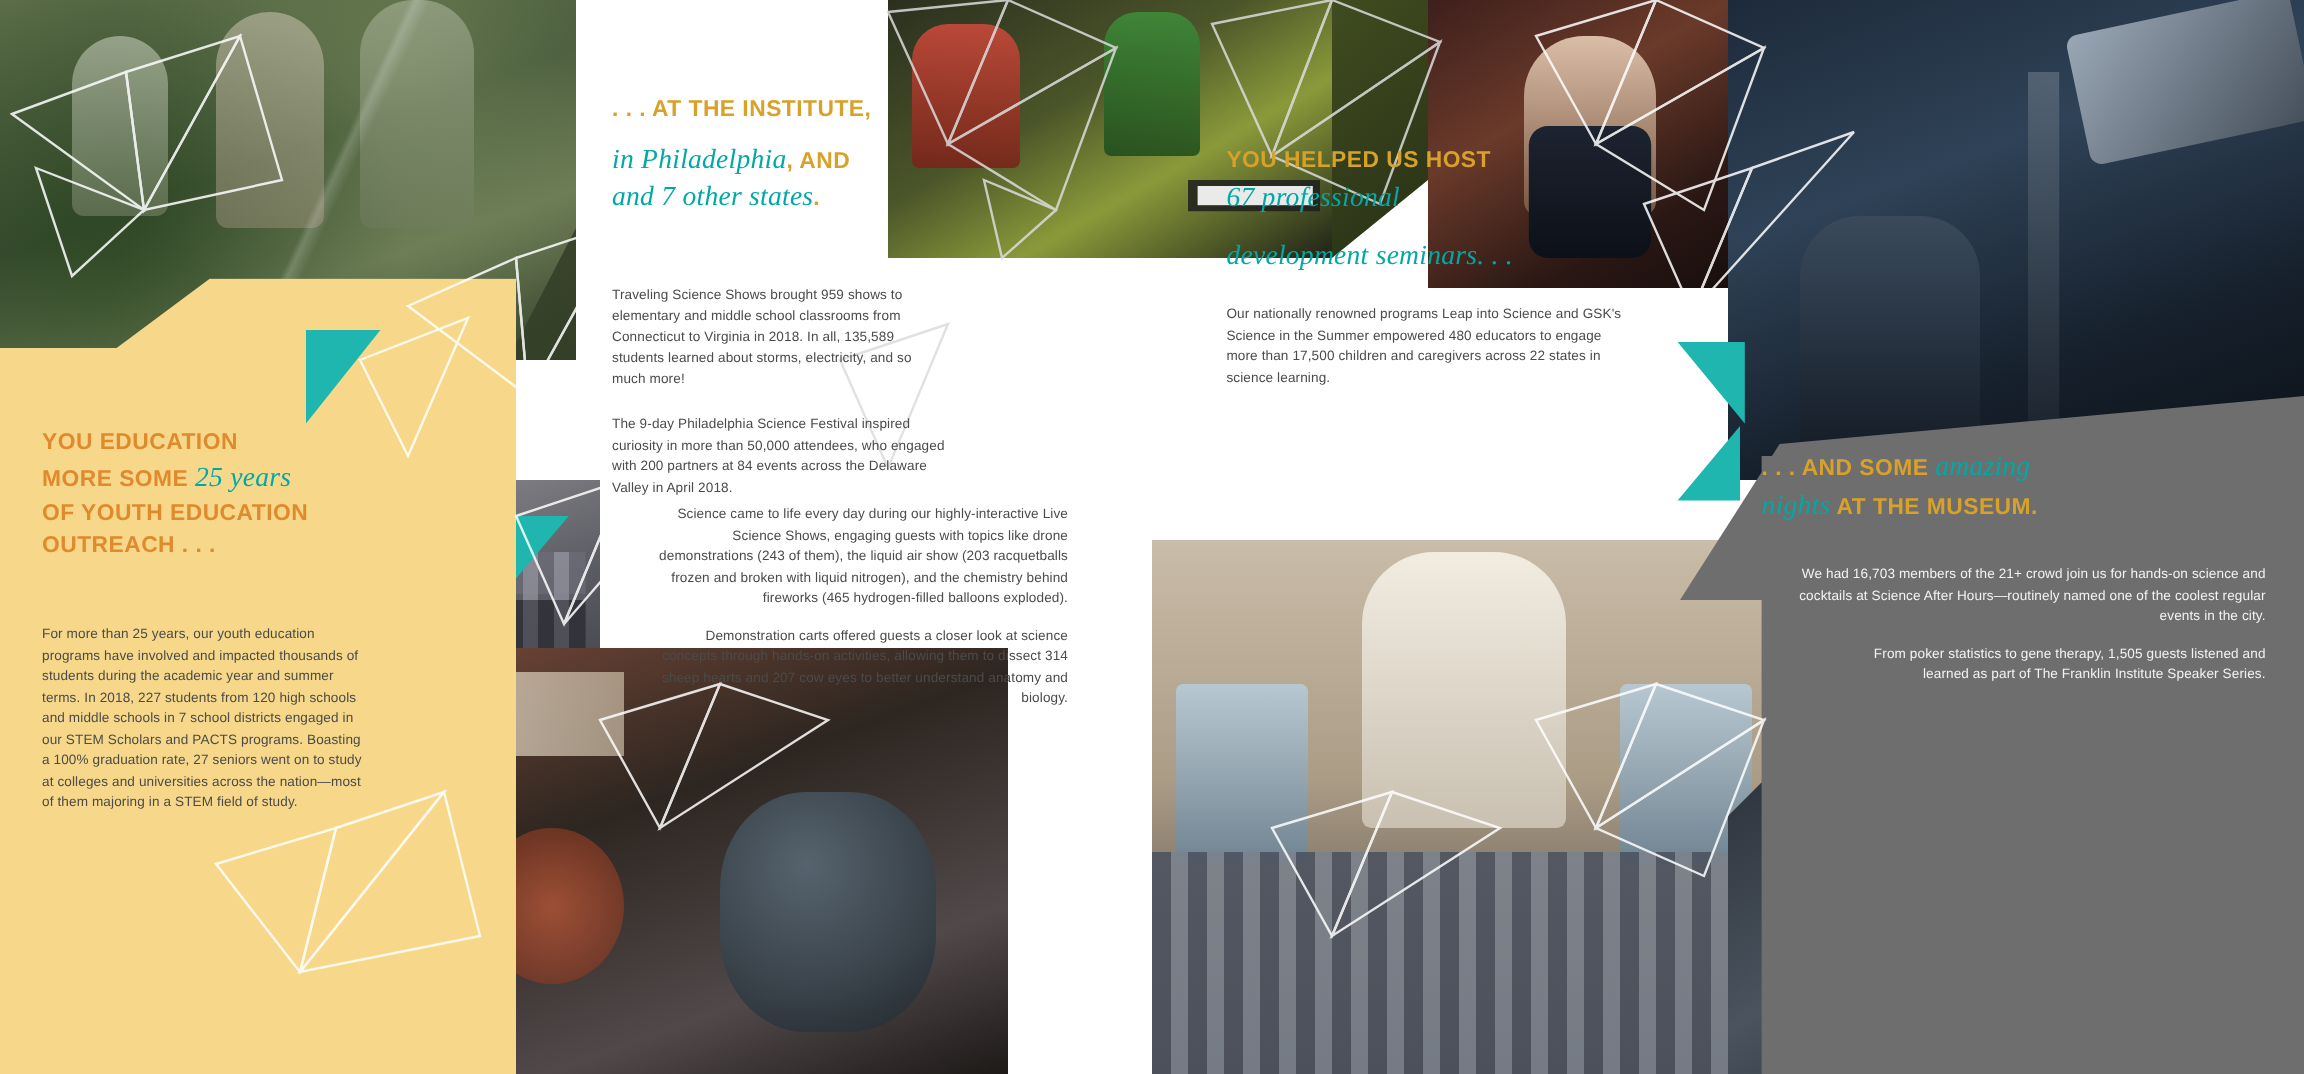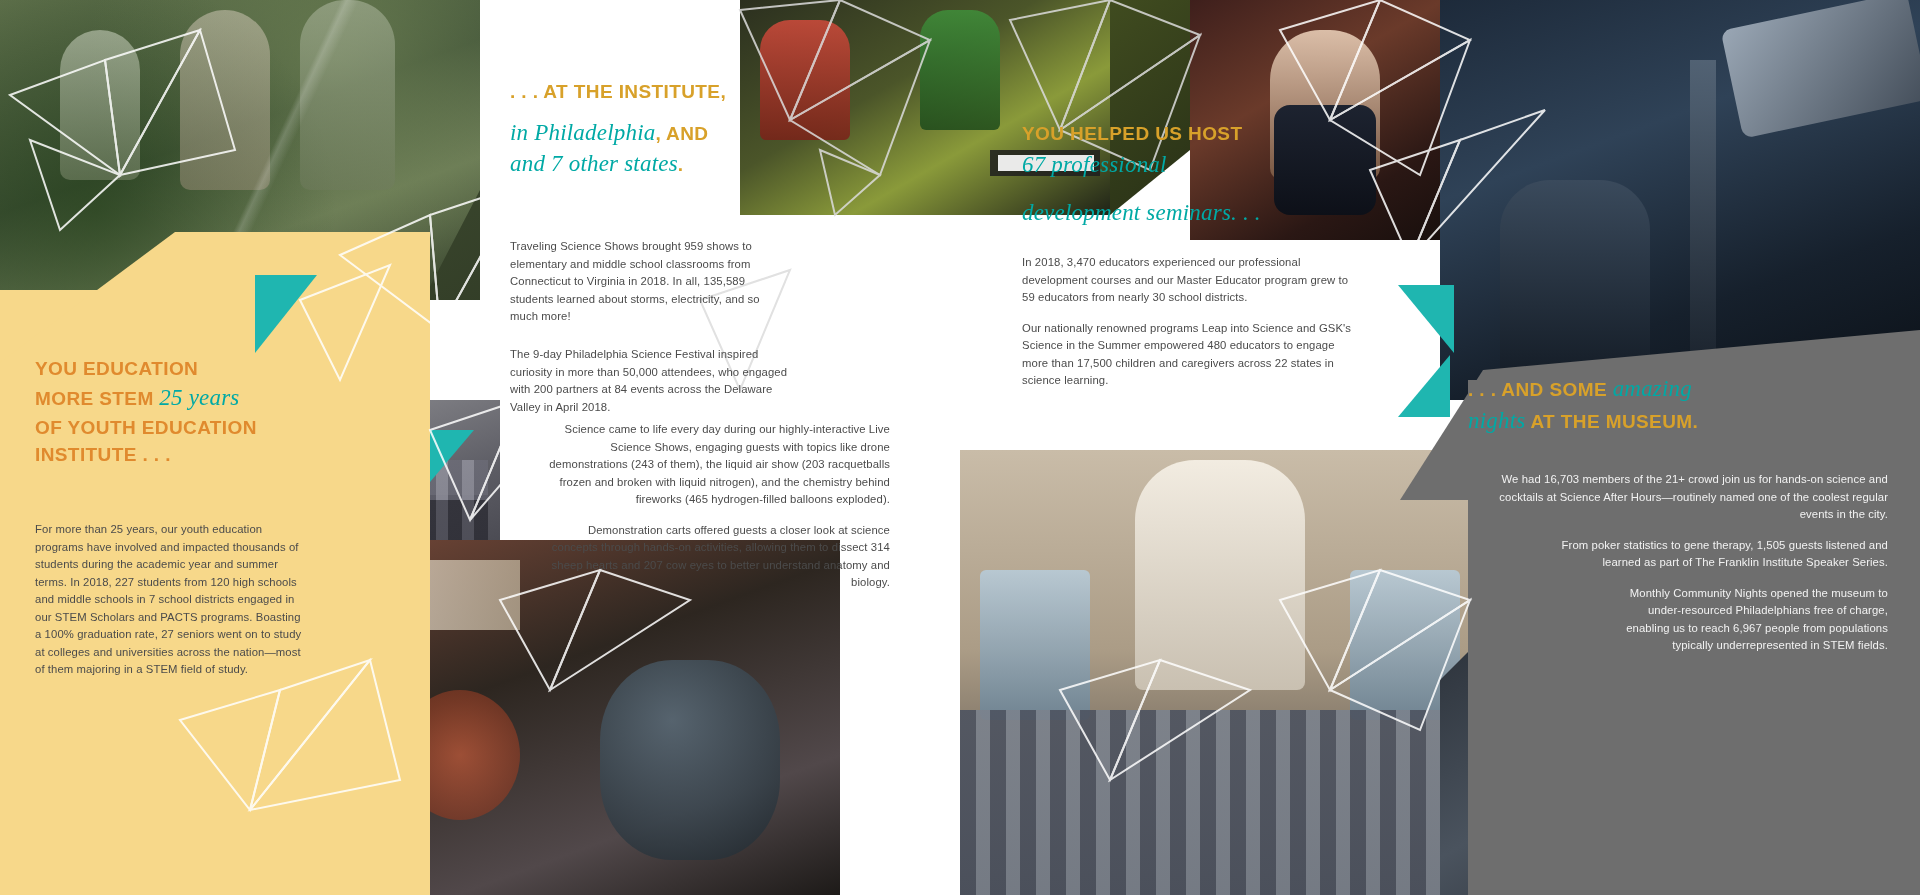--- a/index.html
+++ b/index.html
@@ -273,24 +273,24 @@
     <path d="M1060 690 L1160 660 L1110 780 Z"></path>
     <path d="M1160 660 L1250 690 L1110 780 Z"></path>
     <path d="M500 600 L600 570 L550 690 Z"></path>
     <path d="M600 570 L690 600 L550 690 Z"></path>
     <path d="M700 300 L790 270 L740 390 Z" stroke="#dcdcdc"></path>
   </svg>
 
   <div id="yellow-left-head" class="head-block">
     <div class="h-caps orange">YOU EDUCATION</div>
     <div style="margin-top:4px;">
-      <span class="h-caps orange">MORE STEM </span><span class="h-script teal">25 years</span>
+      <span class="h-caps orange">MORE SOME </span><span class="h-script teal">25 years</span>
     </div>
     <div class="h-caps orange" style="margin-top:4px;">OF YOUTH EDUCATION</div>
-    <div class="h-caps orange" style="margin-top:4px;">INSTITUTE . . .</div>
+    <div class="h-caps orange" style="margin-top:4px;">OUTREACH . . .</div>
   </div>
 
   <div id="yellow-left-body" class="body-text">
     <p>For more than 25 years, our youth education programs have involved and impacted thousands of students during the academic year and summer terms. In 2018, 227 students from 120 high schools and middle schools in 7 school districts engaged in our STEM Scholars and PACTS programs. Boasting a 100% graduation rate, 27 seniors went on to study at colleges and universities across the nation—most of them majoring in a STEM field of study.</p>
   </div>
 
   <div id="inst-head" class="head-block">
     <div class="h-caps gold">. . . AT THE INSTITUTE,</div>
     <div style="margin-top:16px;">
       <span class="h-script teal">in Philadelphia</span><span class="h-caps gold">, AND</span>
@@ -313,32 +313,30 @@
 
   <div id="sem-head" class="head-block">
     <div class="h-caps gold">YOU HELPED US HOST</div>
     <div class="h-script teal" style="margin-top:6px;">67 professional</div>
     <div style="margin-top:20px;">
       <span class="h-script teal">development seminars</span><span class="h-script teal">. . .</span>
     </div>
   </div>
 
   <div id="sem-body" class="body-text">
-    <p>In 2018, 3,470 educators experienced our professional development courses and our Master Educator program grew to 59 educators from nearly 30 school districts.</p>
     <p>Our nationally renowned programs Leap into Science and GSK's Science in the Summer empowered 480 educators to engage more than 17,500 children and caregivers across 22 states in science learning.</p>
   </div>
 
   <div id="night-head" class="head-block">
     <div>
       <span class="h-caps gold">. . . AND SOME </span><span class="h-script teal">amazing</span>
     </div>
     <div style="margin-top:4px;">
       <span class="h-script teal">nights</span><span class="h-caps gold"> AT THE MUSEUM.</span>
     </div>
   </div>
 
   <div id="night-body" class="body-text">
     <p style="color:#f2f2f2;">We had 16,703 members of the 21+ crowd join us for hands-on science and cocktails at Science After Hours—routinely named one of the coolest regular events in the city.</p>
     <p style="color:#f2f2f2;width:345px;margin-left:75px;">From poker statistics to gene therapy, 1,505 guests listened and learned as part of The Franklin Institute Speaker Series.</p>
-    <p style="color:#f2f2f2;width:265px;margin-left:155px;">Monthly Community Nights opened the museum to under-resourced Philadelphians free of charge, enabling us to reach 6,967 people from populations typically underrepresented in STEM fields.</p>
   </div>
 
 </div>
 
 </body></html>

